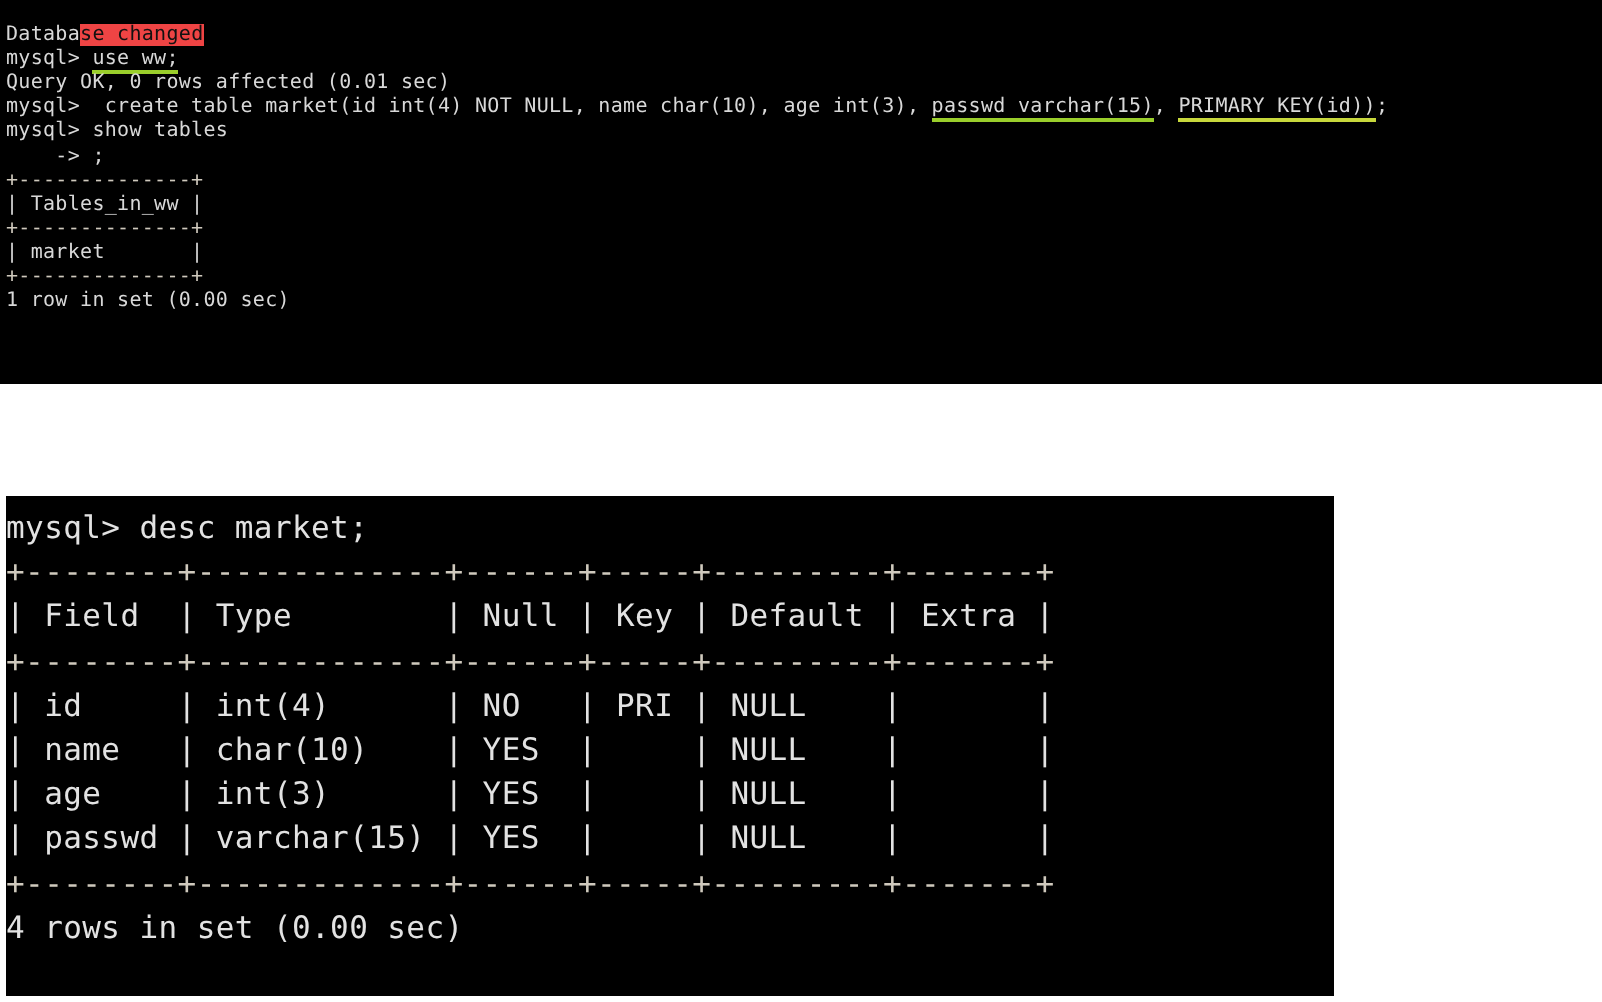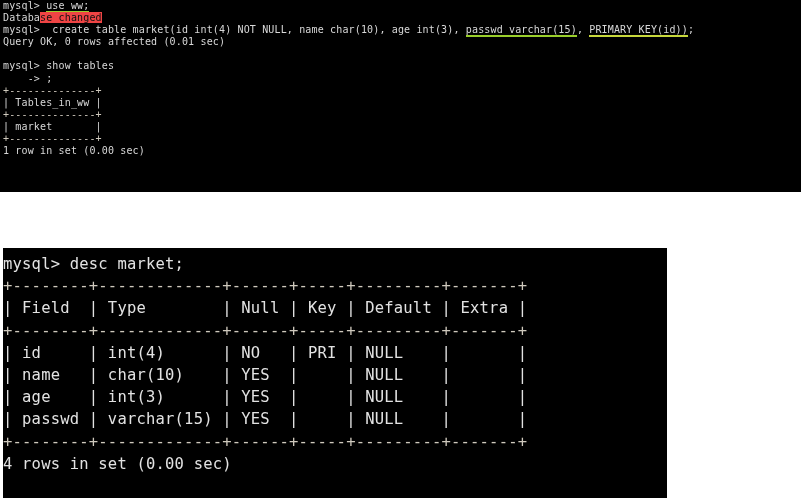--- a/index.html
+++ b/index.html
@@ -32,20 +32,21 @@
     position: relative;
     height: 12.1px;
     padding-left: 3px;
     letter-spacing: 0.15px;
   }
 
   
   .ul-green {
     position: relative;
     display: inline-block;
+    margin-top: 24px;
   }
   .ul-green::after {
     content: "";
     position: absolute;
     left: 0;
     right: 0;
     bottom: -1px;
     height: 2px;
     background: #9ace2b;
   }

